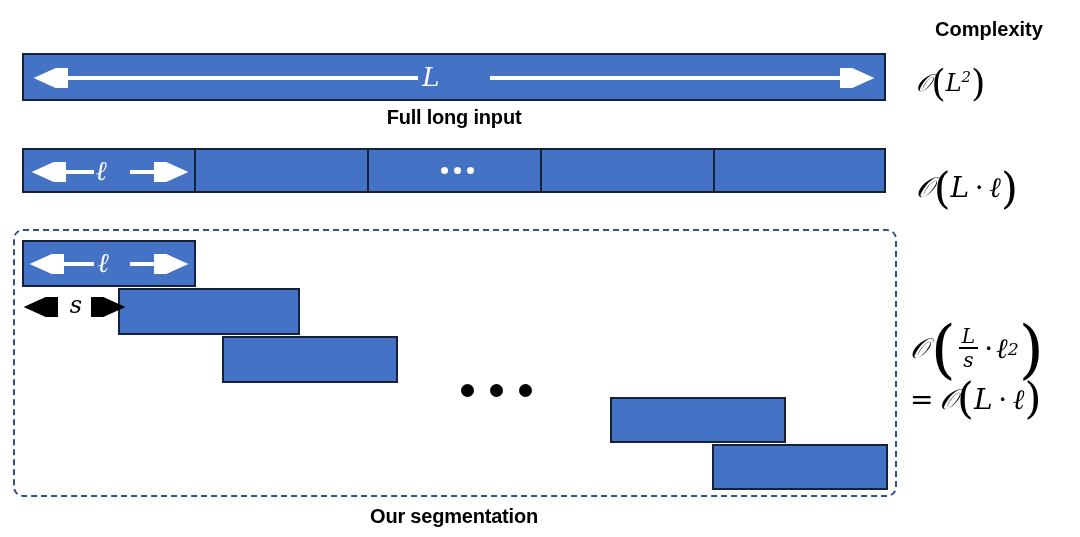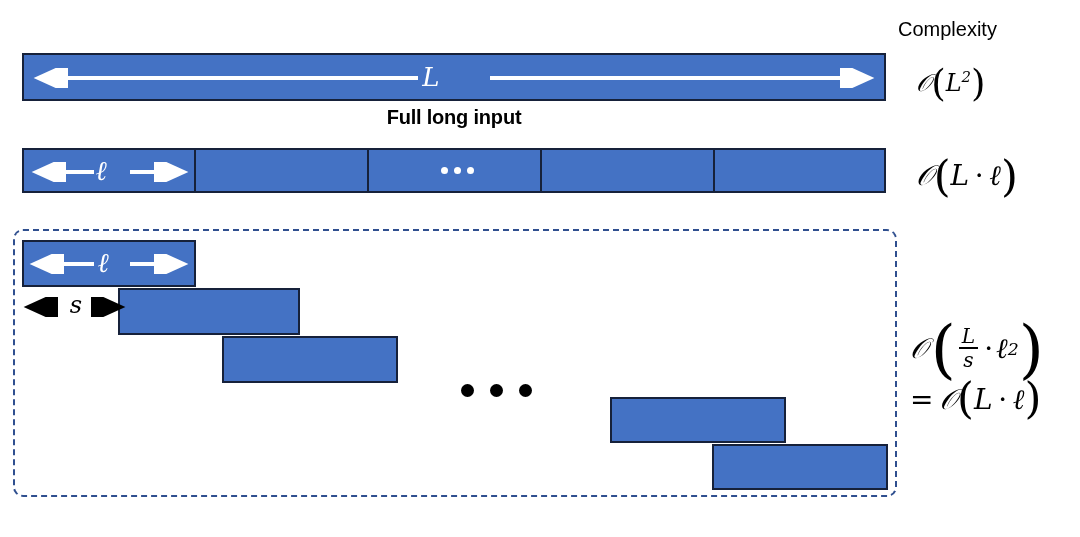--- a/index.html
+++ b/index.html
@@ -34,25 +34,25 @@
     font-weight: bold;
     font-size: 20px;
     color: #000000;
     text-align: center;
     white-space: nowrap;
     letter-spacing: -0.2px;
   }
   .complexity-head {
     position: absolute;
     font-family: "Liberation Sans", sans-serif;
-    font-weight: normal;
+    font-weight: bold;
     font-size: 20px;
     color: #000000;
     white-space: nowrap;
-    text-align: left;
+    text-align: center;
   }
   .math {
     position: absolute;
     font-family: "DejaVu Serif", serif;
     font-style: italic;
     color: #000000;
     white-space: nowrap;
   }
   .mathcal {
     font-family: "DejaVu Serif", serif;
@@ -195,21 +195,21 @@
 
   <div class="label-on-bar" style="left:84px; top:155px; width:34px; font-size:27px;">ℓ</div>
 
   <div class="white-dots" style="left:441px; top:167px;">
     <span class="dot"></span>
     <span class="dot"></span>
     <span class="dot"></span>
   </div>
 
 
-  <div class="math" style="left:916px; top:152px; font-size:28px;">
+  <div class="math" style="left:916px; top:164px; font-size:28px;">
     <span class="mathcal">𝒪</span><span class="paren-big">(</span><span>L</span><span style="font-style:normal;"> · </span><span>ℓ</span><span class="paren-big">)</span>
   </div>
 
   <div class="dashed-box" style="left:13px; top:229px; width:884px; height:268px;"></div>
 
   <div class="bar" style="left:22px; top:240px; width:174px; height:47px;"></div>
   <div class="bar" style="left:118px; top:288px; width:182px; height:47px;"></div>
   <div class="bar" style="left:222px; top:336px; width:176px; height:47px;"></div>
   <div class="bar" style="left:610px; top:397px; width:176px; height:46px;"></div>
   <div class="bar" style="left:712px; top:444px; width:176px; height:46px;"></div>
@@ -243,20 +243,21 @@
   </svg>
 
   <div class="label-black" style="left:58px; top:291px; width:36px;">s</div>
 
   <div class="ellipsis-dots" style="left:461px; top:384px;">
     <span class="dot"></span>
     <span class="dot"></span>
     <span class="dot"></span>
   </div>
 
+  <div class="caption" style="left:324px; top:505px; width:260px;">Our segmentation</div>
 
   <div class="math" style="left:910px; top:322px; font-size:28px; line-height:1.0;">
     <div style="display:flex; align-items:center;">
       <span class="mathcal">𝒪</span>
       <span style="font-size:2.3em; font-style:normal; line-height:0.85; margin-left:3px;">(</span>
       <span class="frac">
         <span class="num">L</span>
         <span class="den">s</span>
       </span>
       <span style="font-style:normal; margin:0 3px;">·</span>

